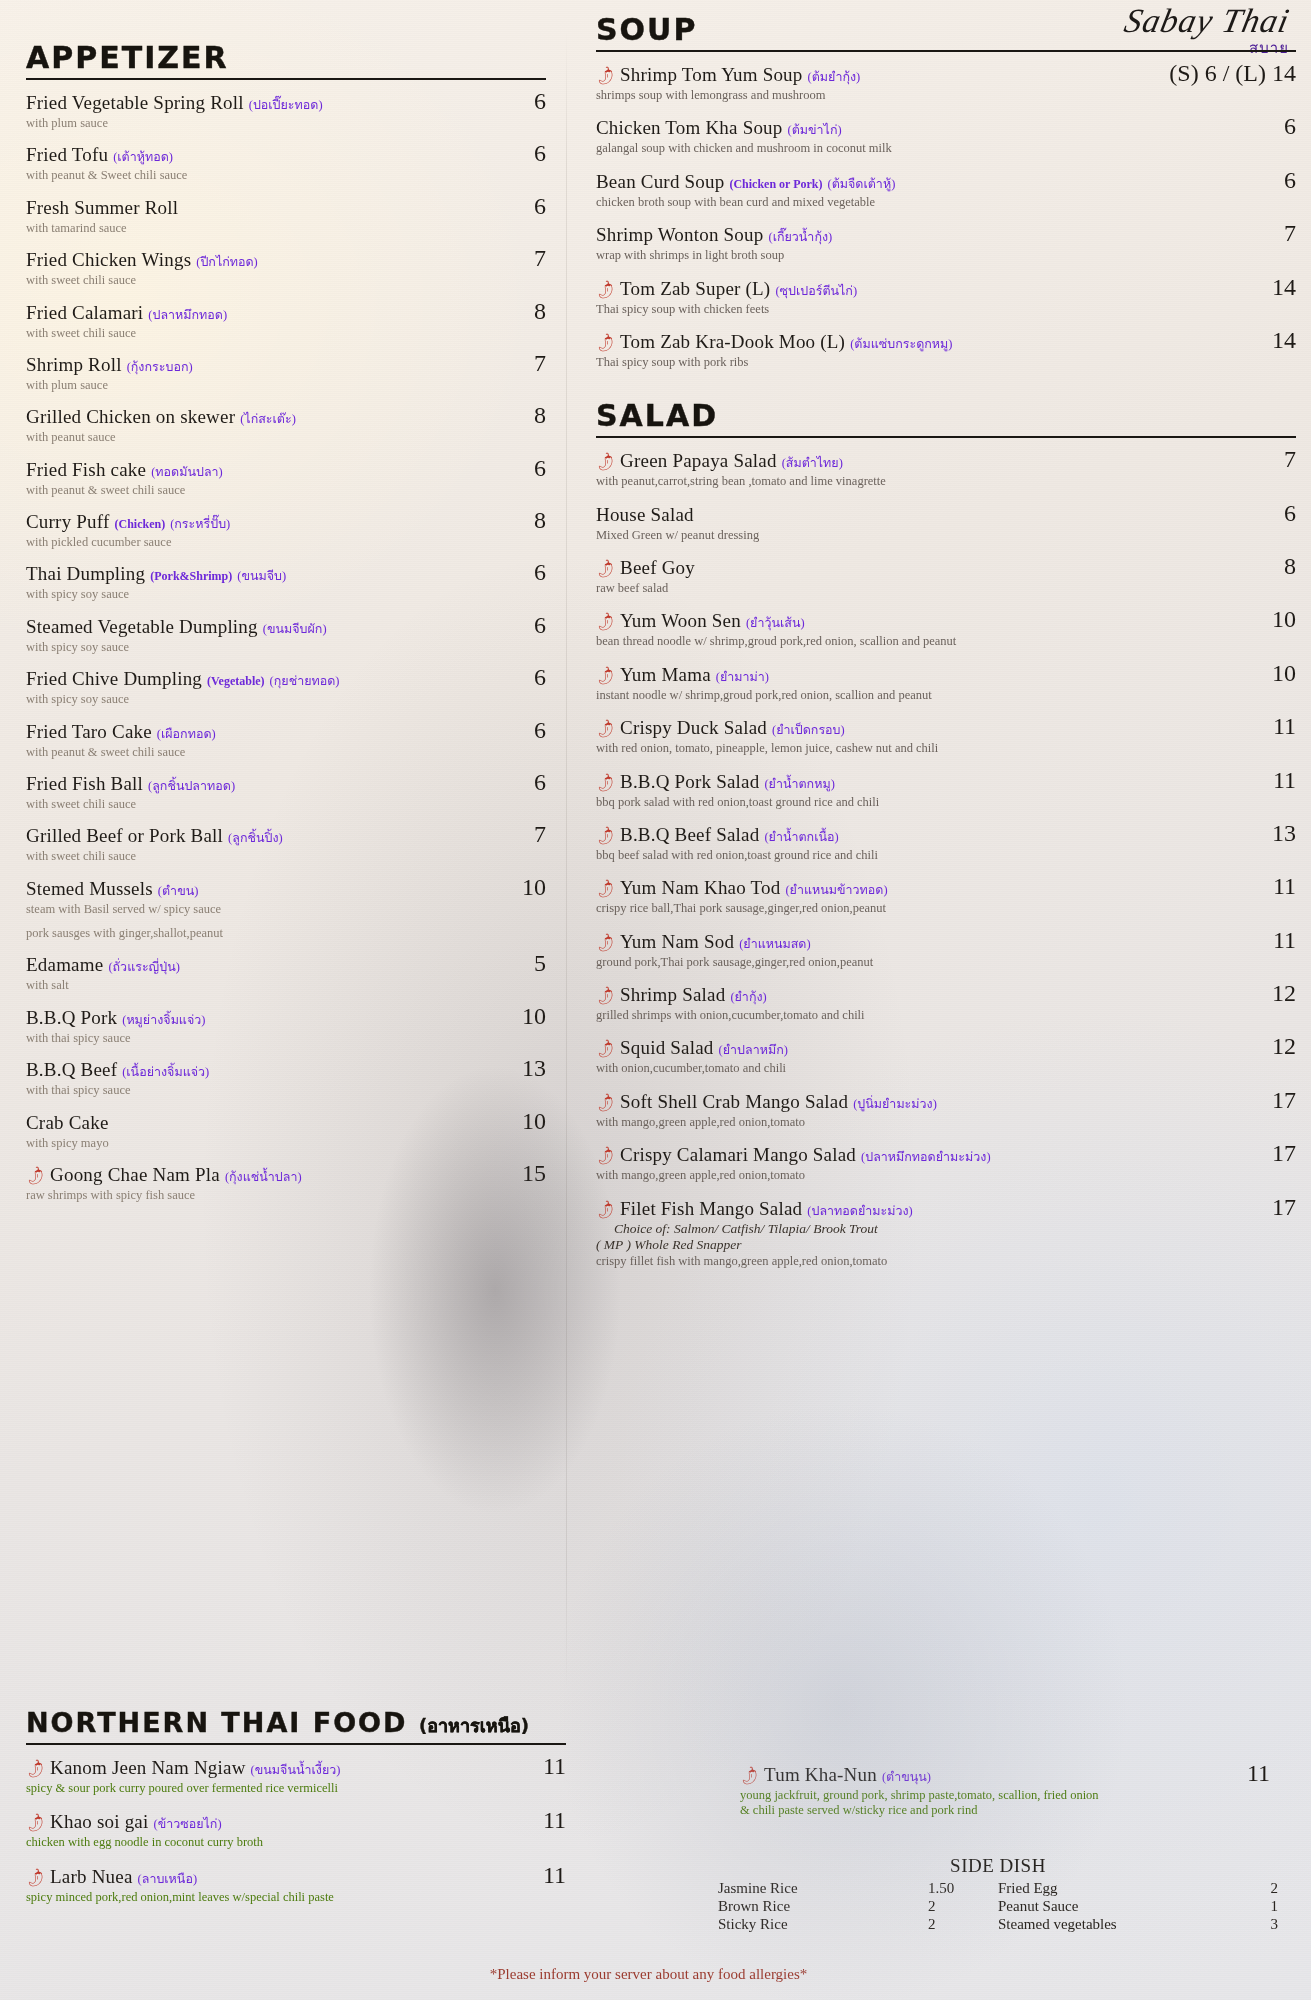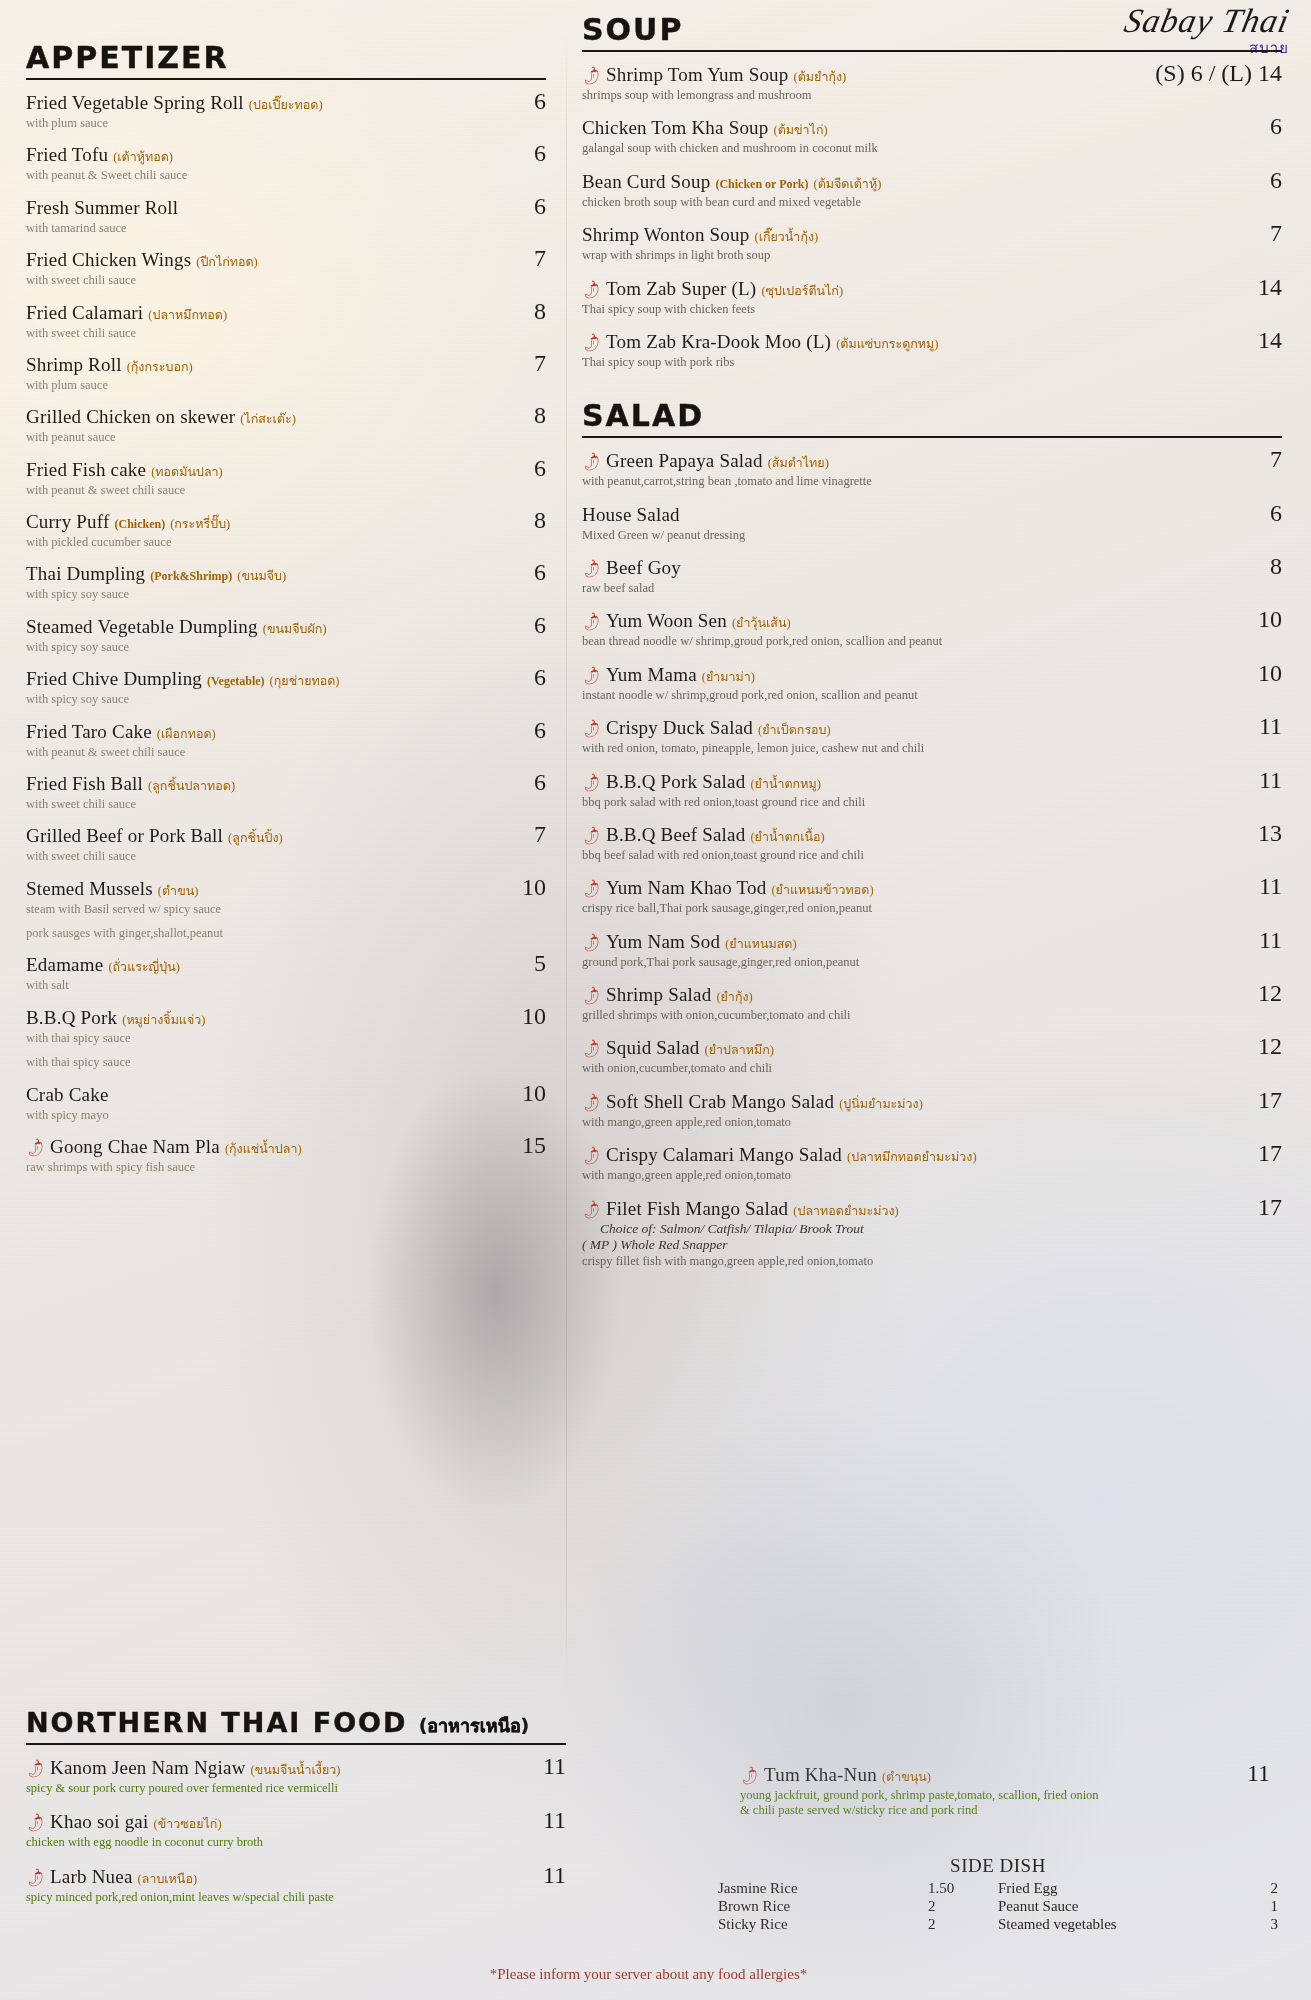--- a/index.html
+++ b/index.html
@@ -23,21 +23,21 @@
   }
   .grain{
     position:absolute;inset:0;
     background:
       repeating-linear-gradient(0deg, rgba(0,0,0,0.012) 0 1px, rgba(255,255,255,0.012) 1px 2px);
     pointer-events:none;
   }
   .wrap{position:absolute;inset:0;}
   .col{position:absolute;}
   .left{left:26px;top:40px;width:520px;}
-  .right{left:582px;top:12px;width:700px;}
+  .right{left:596px;top:12px;width:700px;}
 
   
   .brand{
     position:absolute;right:22px;top:2px;text-align:right;
     font-family:"DejaVu Serif", serif;
   }
   .brand .script{
     font-style:italic;font-size:34px;letter-spacing:1px;color:#1d1a18;
     font-family:"Liberation Serif",serif;
     transform:skewX(-12deg);
@@ -67,21 +67,21 @@
   .item{position:relative;margin:0 0 6px 0;}
   .row{display:flex;align-items:baseline;}
   .chili{
     color:#c0392b;font-size:15px;line-height:1;margin-right:5px;
     transform:rotate(-25deg);display:inline-block;
   }
   .nm{
     font-size:19px;color:#1f1b17;letter-spacing:0.2px;white-space:nowrap;
   }
   .paren{
-    font-size:12.5px;color:#a16207;margin-left:5px;white-space:nowrap;
+    font-size:12.5px;color:#6d28d9;margin-left:5px;white-space:nowrap;
   }
   .paren.b{font-weight:bold;font-size:12px;}
   .price{
     margin-left:auto;font-size:24px;color:#1f1b17;padding-left:10px;white-space:nowrap;
   }
   .desc{
     font-size:12.5px;color:#4d7c0f;margin-top:1px;line-height:1.15;
     padding-left:0px;
   }
   .left .desc{color:#8a7f73;}
@@ -294,20 +294,25 @@
         </div>
         <div class="item">
           <div class="row">
             <span class="nm">B.B.Q Pork</span>
             <span class="paren">(หมูย่างจิ้มแจ่ว)</span>
             <span class="price">10</span>
           </div>
           <div class="desc">with thai spicy sauce</div>
         </div>
         <div class="item">
+          <div class="row">
+            <span class="nm">B.B.Q Beef</span>
+            <span class="paren">(เนื้อย่างจิ้มแจ่ว)</span>
+            <span class="price">13</span>
+          </div>
           <div class="desc">with thai spicy sauce</div>
         </div>
         <div class="item">
           <div class="row">
             <span class="nm">Crab Cake</span>
             <span class="price">10</span>
           </div>
           <div class="desc">with spicy mayo</div>
         </div>
         <div class="item">

